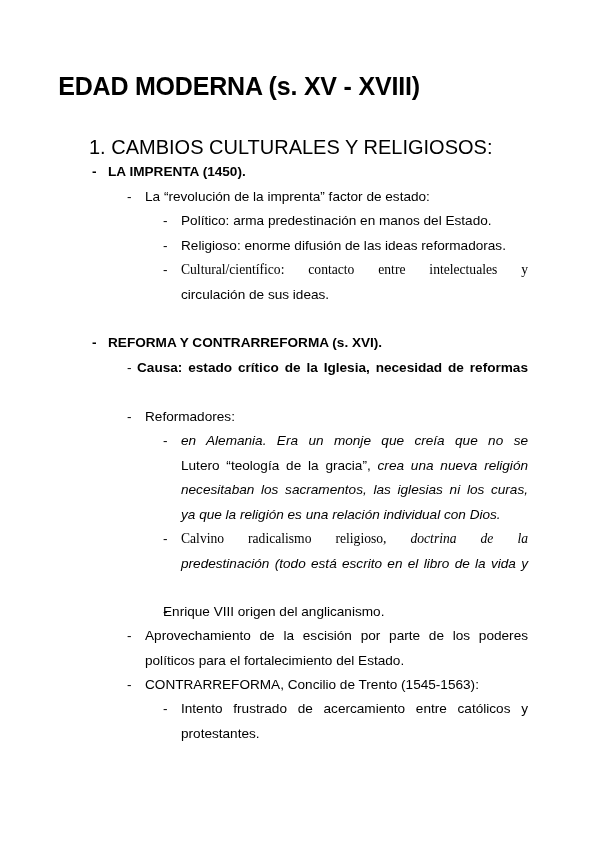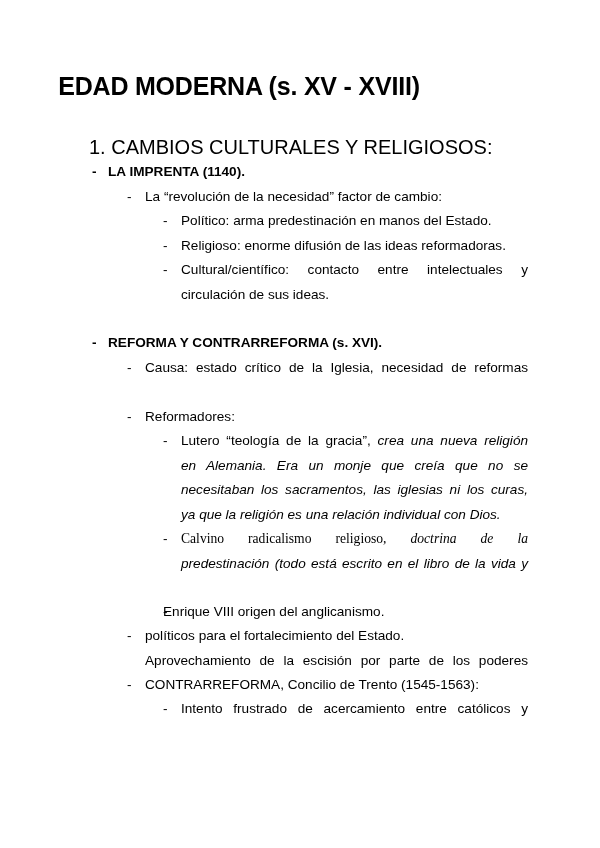--- a/index.html
+++ b/index.html
@@ -19,87 +19,88 @@
 <body>
 
 <div class="page">
 
   <div class="title">EDAD MODERNA (s. XV - XVIII)</div>
 
   <div class="h1">1. CAMBIOS CULTURALES Y RELIGIOSOS:</div>
 
   <div class="item bold" style="left:92px; top:160px; width:436px;">
     <span class="dash" style="left:0;">-</span>
-    <span class="txt" style="margin-left:16px;">LA IMPRENTA (1140).</span>
+    <span class="txt" style="margin-left:16px;">LA IMPRENTA (1450).</span>
   </div>
 
   <div class="item" style="left:127px; top:185px; width:401px;">
     <span class="dash">-</span>
-    <span class="txt" style="margin-left:18px;">La “revolución de la necesidad” factor de cambio:</span>
+    <span class="txt" style="margin-left:18px;">La “revolución de la imprenta” factor de estado:</span>
   </div>
 
   <div class="item" style="left:163px; top:209px; width:365px;">
     <span class="dash">-</span>
     <span class="txt" style="margin-left:18px;">Político: arma predestinación en manos del Estado.</span>
   </div>
 
   <div class="item" style="left:163px; top:234px; width:365px;">
     <span class="dash">-</span>
     <span class="txt" style="margin-left:18px;">Religioso: enorme difusión de las ideas reformadoras.</span>
   </div>
 
   <div class="item" style="left:163px; top:258px; width:365px;">
     <span class="dash">-</span>
-    <span class="txt" style="margin-left:18px; text-align-last: justify;">Cultural/científico: contacto entre intelectuales y</span>
+    <span class="txt" style="margin-left:18px; text-align-last: justify; font-family: Liberation Serif, serif;">Cultural/científico: contacto entre intelectuales y</span>
     <span class="txt" style="margin-left:18px;">circulación de sus ideas.</span>
   </div>
 
   <div class="item bold" style="left:92px; top:331px; width:436px;">
     <span class="dash" style="left:0;">-</span>
     <span class="txt" style="margin-left:16px;">REFORMA Y CONTRARREFORMA (s. XVI).</span>
   </div>
 
   <div class="item" style="left:127px; top:356px; width:401px;">
     <span class="dash">-</span>
-    <span class="txt" style="margin-left:18px; text-align-last: justify;">Causa: estado crítico de la Iglesia, necesidad de reformas</span>
+    <span class="txt" style="margin-left:10px; text-align-last: justify; font-weight: bold;">Causa: estado crítico de la Iglesia, necesidad de reformas</span>
   </div>
 
   <div class="item" style="left:127px; top:405px; width:401px;">
     <span class="dash">-</span>
     <span class="txt" style="margin-left:18px;">Reformadores:</span>
   </div>
 
   <div class="item" style="left:163px; top:429px; width:365px;">
     <span class="dash">-</span>
+    <span class="txt it" style="margin-left:18px; text-align-last: justify;">en Alemania. Era un monje que creía que no se</span>
     <span class="txt" style="margin-left:18px; text-align-last: justify;"><span>Lutero “teología de la gracia”, </span><span class="it">crea una nueva religión</span></span>
-    <span class="txt it" style="margin-left:18px; text-align-last: justify;">en Alemania. Era un monje que creía que no se</span>
     <span class="txt it" style="margin-left:18px; text-align-last: justify;">necesitaban los sacramentos, las iglesias ni los curas,</span>
     <span class="txt it" style="margin-left:18px;">ya que la religión es una relación individual con Dios.</span>
   </div>
 
   <div class="item" style="left:163px; top:527px; width:365px;">
     <span class="dash">-</span>
     <span class="txt" style="margin-left:18px; text-align-last: justify; word-spacing: 14px; font-family: Liberation Serif, serif;"><span>Calvino radicalismo religioso, </span><span class="it">doctrina de la</span></span>
     <span class="txt it" style="margin-left:18px; text-align-last: justify;">predestinación (todo está escrito en el libro de la vida y</span>
   </div>
 
   <div class="item" style="left:163px; top:600px; width:365px;">
     <span class="dash">-</span>
     <span class="txt" style="">Enrique VIII origen del anglicanismo.</span>
   </div>
 
   <div class="item" style="left:127px; top:624px; width:401px;">
     <span class="dash">-</span>
+    <span class="txt" style="margin-left:18px; text-align-last: justify;">Aprovechamiento de la escisión por parte de los poderes</span>
     <span class="txt" style="margin-left:18px;">políticos para el fortalecimiento del Estado.</span>
-    <span class="txt" style="margin-left:18px; text-align-last: justify;">Aprovechamiento de la escisión por parte de los poderes</span>
   </div>
 
   <div class="item" style="left:127px; top:673px; width:401px;">
     <span class="dash">-</span>
     <span class="txt" style="margin-left:18px;">CONTRARREFORMA, Concilio de Trento (1545-1563):</span>
   </div>
 
   <div class="item" style="left:163px; top:697px; width:365px;">
     <span class="dash">-</span>
     <span class="txt" style="margin-left:18px; text-align-last: justify;">Intento frustrado de acercamiento entre católicos y</span>
+    <span class="txt" style="margin-left:18px;">protestantes.</span>
   </div>
 
 </div>
 
 </body></html>

